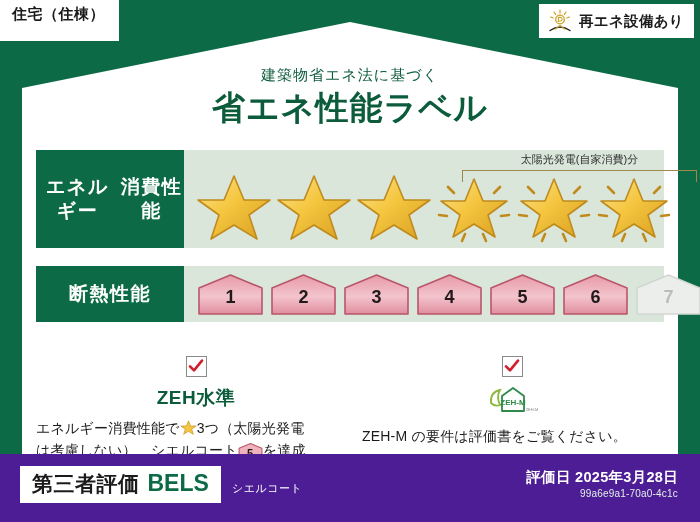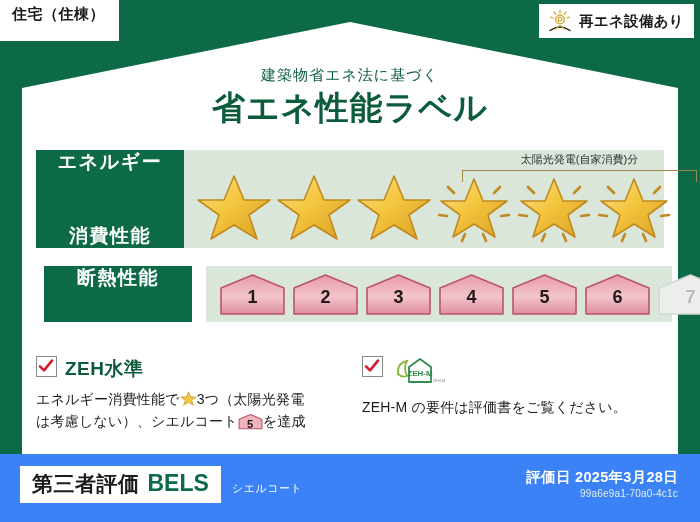--- a/index.html
+++ b/index.html
@@ -104,23 +104,23 @@
     align-items: stretch;
     z-index: 5;
   }
   .perf-label {
     background: #0c6b46;
     color: #ffffff;
     font-size: 19px;
     font-weight: bold;
     letter-spacing: 1.5px;
     display: flex;
-    flex-direction: column;
+    flex-direction: row;
     align-items: center;
-    justify-content: space-between;
+    justify-content: center;
     line-height: 1.28;
     text-align: center;
   }
   .perf-panel {
     background: #d9e6d9;
     position: relative;
     flex: 1;
   }
 
   
@@ -158,21 +158,21 @@
     left: 278px;
     top: 2px;
     width: 235px;
     text-align: center;
     font-size: 11px;
     color: #2f2f2f;
     white-space: nowrap;
   }
 
   
-  #row-insul { left: 44px; top: 266px; width: 628px; height: 56px; gap: 14px; }
+  #row-insul { left: 36px; top: 266px; width: 628px; height: 56px; }
   #row-insul .perf-label { width: 148px; font-size: 19px; }
   .houses-wrap {
     position: absolute;
     left: 0; top: 0; right: 0; bottom: 0;
     display: flex;
     align-items: center;
     padding-left: 12px;
     gap: 4px;
     box-sizing: border-box;
   }
@@ -195,22 +195,23 @@
   }
   .house-badge.off .house-num { color: #b9bdb9; }
 
   
   .crit-block { position: absolute; z-index: 5; }
   #crit-zeh  { left: 36px;  top: 356px; width: 320px; }
   #crit-nze  { left: 362px; top: 356px; width: 300px; }
 
   .crit-head {
     display: flex;
-    align-items: flex-start;
+    align-items: center;
     gap: 8px;
+    flex-direction: column;
   }
   .chk-box {
     width: 19px; height: 19px;
     border: 1.5px solid #8a8a8a;
     background: #fff;
     position: relative;
     flex: 0 0 auto;
   }
   .chk-box svg { position: absolute; left: 1px; top: 1px; }
   .crit-title {
@@ -241,21 +242,21 @@
     font-size: 11px; font-weight: bold; color:#221a1a;
   }
   .zehm-logo { display:inline-block; vertical-align:-8px; margin-left:4px; }
 
   
   .bottom-bar {
     position: absolute;
     left: 0; bottom: 0;
     width: 700px;
     height: 68px;
-    background: #3b82f6;
+    background: #4c1d95;
     z-index: 6;
     text-decoration: underline;
   }
   .bels-box {
     position: absolute;
     left: 20px;
     top: 12px;
     background: #ffffff;
     padding: 4px 12px 5px 12px;
     display: flex;

